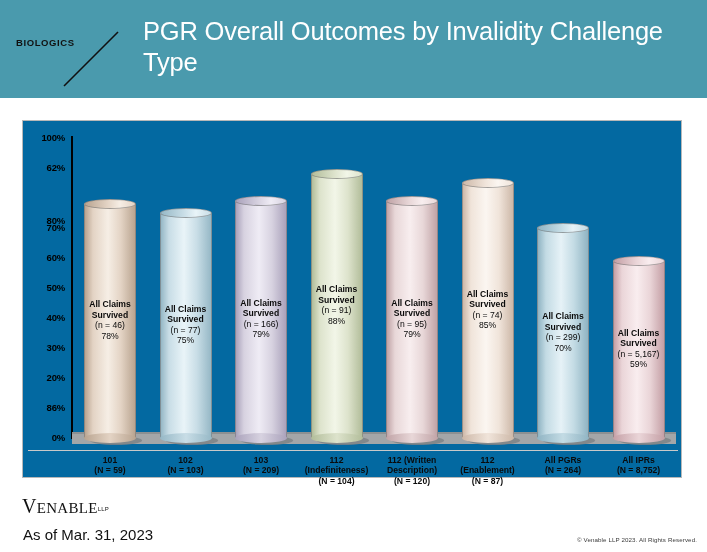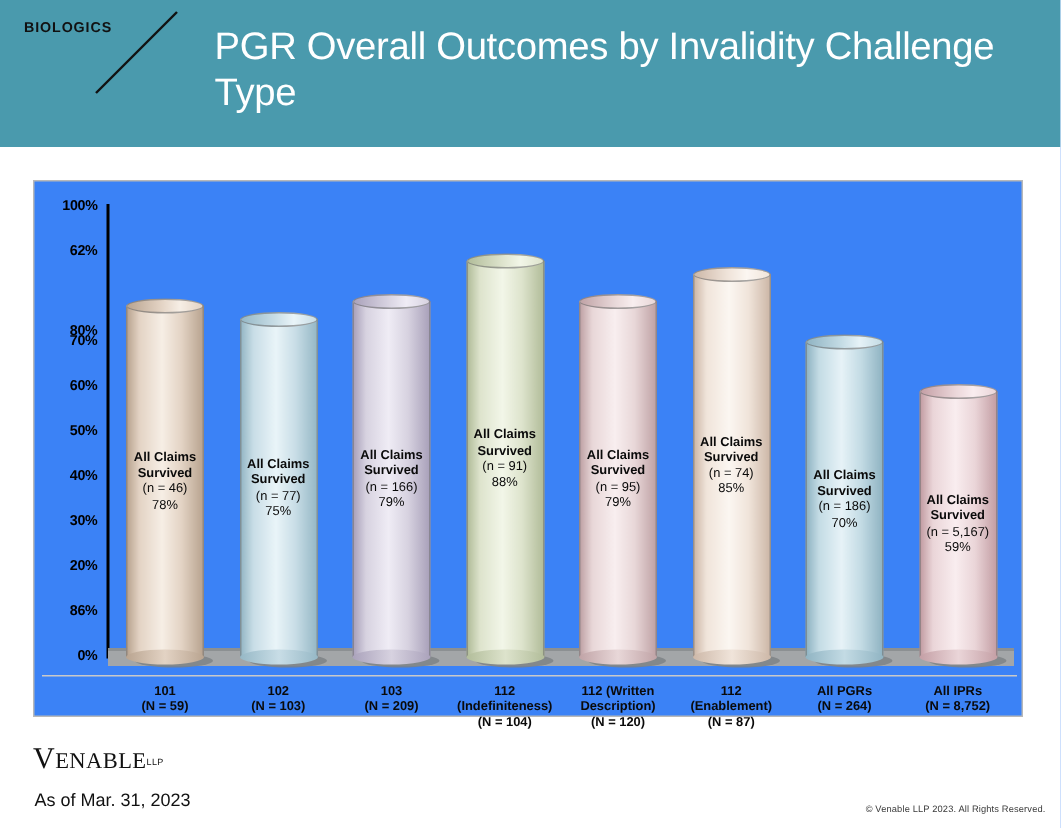--- a/index.html
+++ b/index.html
@@ -19,21 +19,21 @@
   #header-banner {
     position: absolute;
     left: 0; top: 0;
     width: 707px;
     height: 98px;
     background: #4a9aad;
   }
   #logo-block {
     position: absolute;
     left: 14px;
-    top: 2px;
+    top: 26px;
     width: 120px;
     height: 74px;
     text-align: center;
   }
   #logo-biologics {
     position: absolute;
     left: 2px;
     top: 11px;
     font-family: "Liberation Sans", sans-serif;
     font-size: 9.5px;
@@ -72,21 +72,21 @@
     letter-spacing: -0.2px;
   }
 
   
   #chart-frame {
     position: absolute;
     left: 22px;
     top: 120px;
     width: 660px;
     height: 358px;
-    background: #3b82f6;
+    background: #0369a1;
     border: 1px solid #b8b8b8;
     box-sizing: border-box;
   }
   #plot-area {
     position: absolute;
     left: 0; top: 0;
     width: 660px;
     height: 358px;
   }
 
@@ -221,21 +221,21 @@
   #venable-llp {
     font-family: "Liberation Sans", sans-serif;
     font-size: 6px;
     vertical-align: 2px;
     letter-spacing: 0.2px;
   }
   #as-of-date {
     position: absolute;
     left: 23px;
     top: 526px;
-    font-size: 12px;
+    font-size: 15px;
     color: #111111;
   }
   #copyright {
     position: absolute;
     right: 10px;
     top: 536px;
     font-size: 6.2px;
     color: #3a3a3a;
     letter-spacing: 0.1px;
   }
@@ -330,21 +330,21 @@
           <div class="bar-label" style="top: 105.5px;"><div class="l1">All Claims
 Survived</div><div class="l2">(n = 74)
 85%</div></div>
         </div>
         <div class="bar-wrap" style="left: 514px; bottom: 41px; width: 52px; height: 210px;">
           <div class="bar-shadow"></div>
           <div class="bar-body" style="height: 210px; background: linear-gradient(to right, rgb(144, 180, 195) 0%, rgb(195, 219, 228) 16%, rgb(230, 242, 247) 46%, rgb(195, 219, 228) 72%, rgb(144, 180, 195) 100%); position: absolute;"></div>
           <div class="bar-bottom-ellipse" style="background: linear-gradient(to right, rgb(144, 180, 195) 0%, rgb(195, 219, 228) 50%, rgb(144, 180, 195) 100%);"></div>
           <div class="bar-top-ellipse" style="top: -5px; background: linear-gradient(to right, rgb(144, 180, 195) 0%, rgb(195, 219, 228) 45%, rgb(230, 242, 247) 70%, rgb(195, 219, 228) 100%); margin-top: 0px; bottom: auto; position: absolute;"></div>
           <div class="bar-label" style="top: 83px;"><div class="l1">All Claims
-Survived</div><div class="l2">(n = 186)
+Survived</div><div class="l2">(n = 299)
 70%</div></div>
         </div>
         <div class="bar-wrap" style="left: 589.5px; bottom: 41px; width: 52px; height: 177px;">
           <div class="bar-shadow"></div>
           <div class="bar-body" style="height: 177px; background: linear-gradient(to right, rgb(196, 159, 165) 0%, rgb(234, 213, 216) 16%, rgb(249, 237, 239) 46%, rgb(234, 213, 216) 72%, rgb(196, 159, 165) 100%); position: absolute;"></div>
           <div class="bar-bottom-ellipse" style="background: linear-gradient(to right, rgb(196, 159, 165) 0%, rgb(234, 213, 216) 50%, rgb(196, 159, 165) 100%);"></div>
           <div class="bar-top-ellipse" style="top: -5px; background: linear-gradient(to right, rgb(196, 159, 165) 0%, rgb(234, 213, 216) 45%, rgb(249, 237, 239) 70%, rgb(234, 213, 216) 100%); margin-top: 0px; bottom: auto; position: absolute;"></div>
           <div class="bar-label" style="top: 66.5px;"><div class="l1">All Claims
 Survived</div><div class="l2">(n = 5,167)
 59%</div></div>

